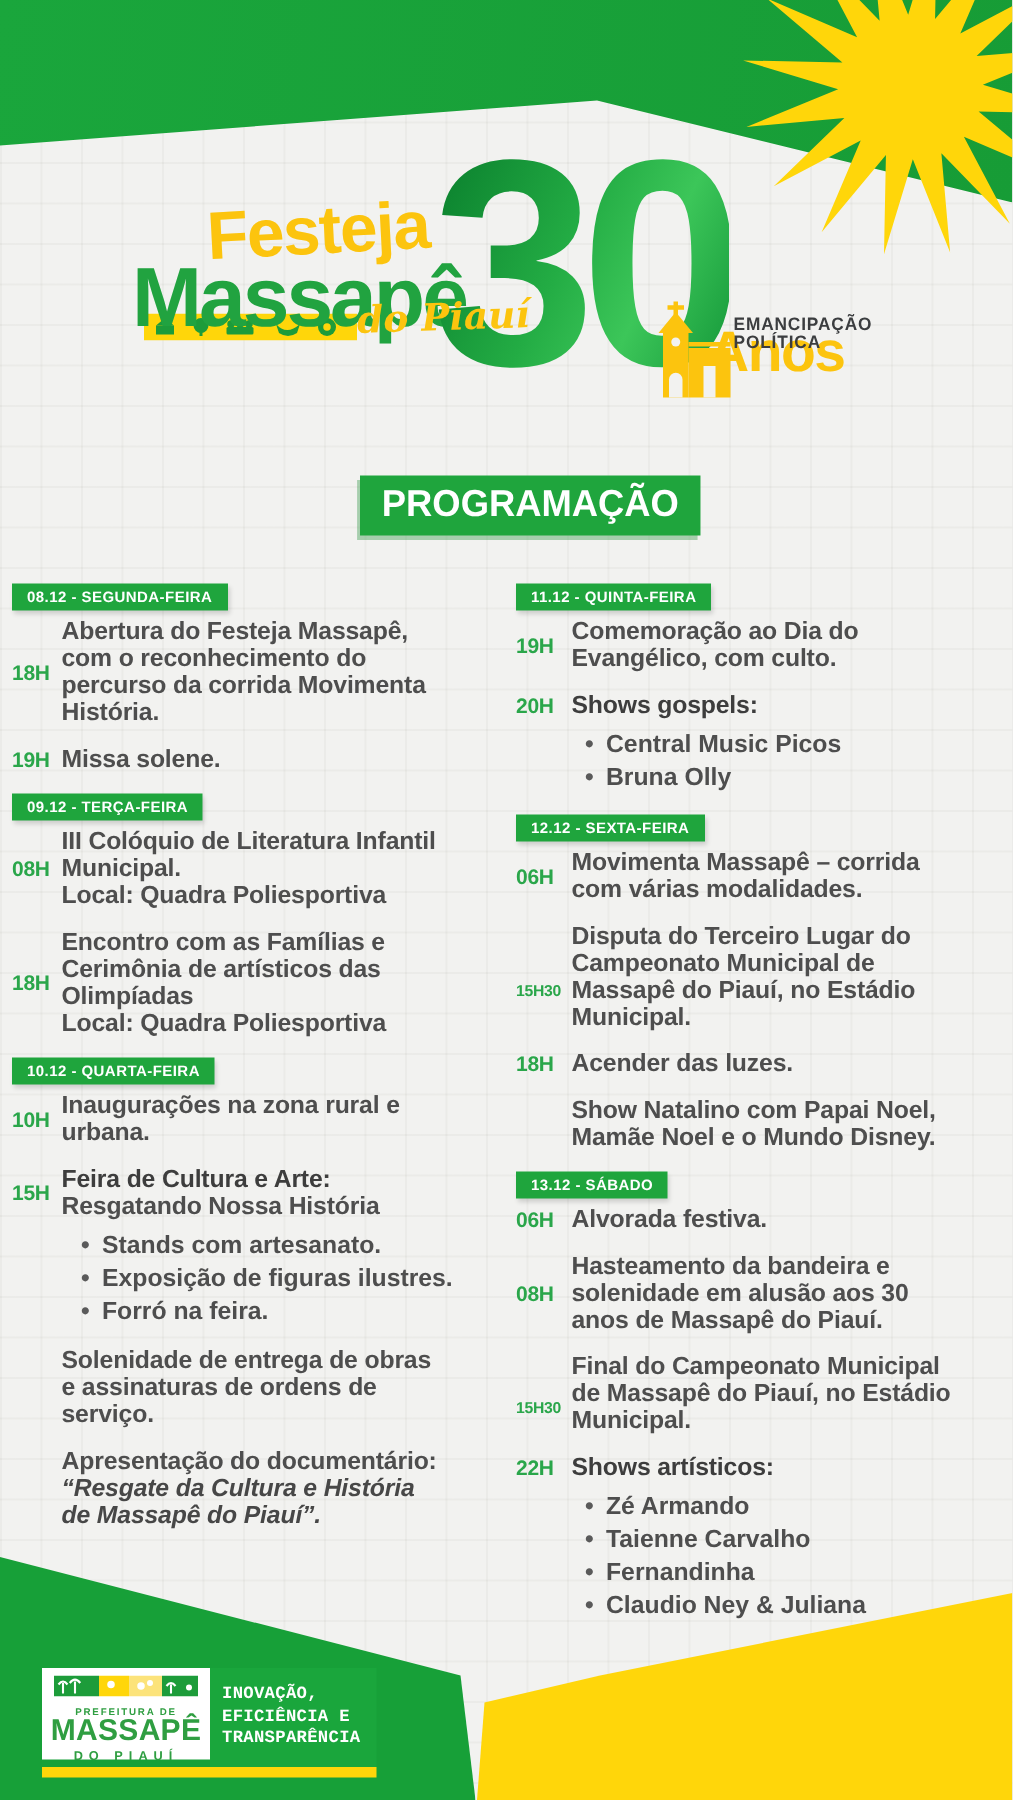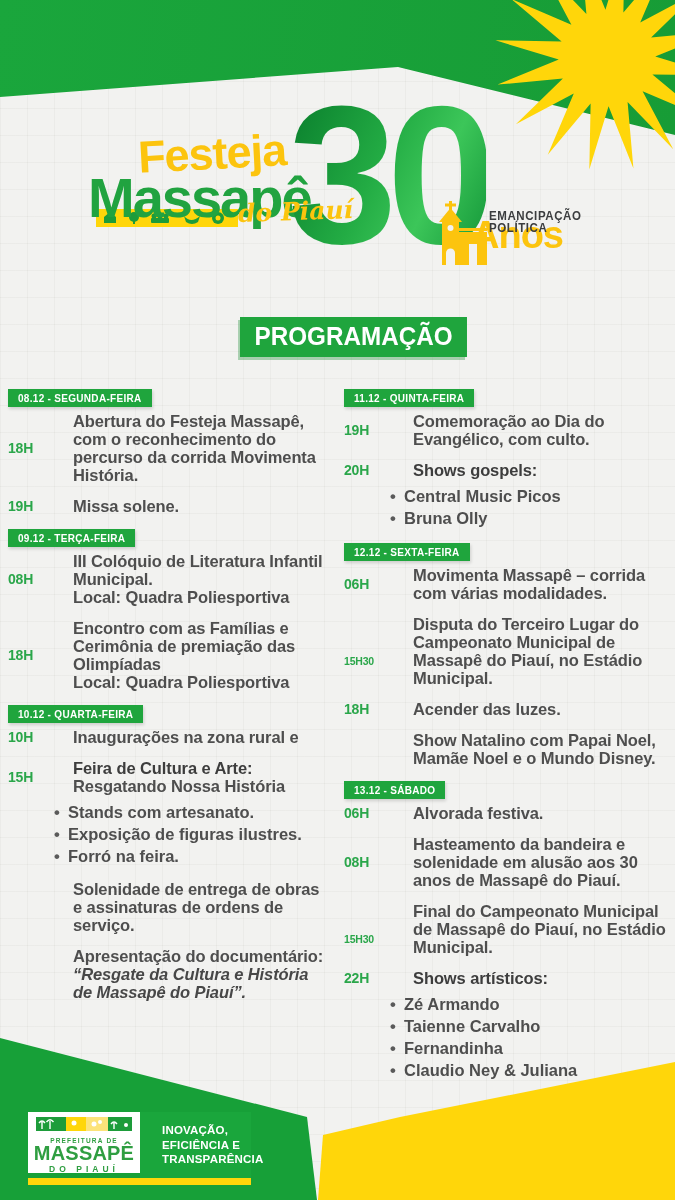--- a/index.html
+++ b/index.html
@@ -58,34 +58,34 @@
     padding:4px 10px 3px;letter-spacing:.3px;margin-bottom:5px;box-shadow:1px 2px 3px rgba(0,0,0,.15);
   }
   .section{margin-bottom:1px;}
   .item{display:flex;align-items:center;margin-bottom:13px;}
   .item-wrap{margin-bottom:13px;}
   .item-wrap .item{margin-bottom:0;}
   .time-slot{flex:0 0 33px;align-self:center;font-weight:800;color:#2aa64a;font-size:14px;letter-spacing:-.2px;}
   .col-right .time-slot{flex:0 0 37px;}
   .time-small{font-size:10.5px;margin-top:20px;}
   .lines{flex:1;}
-  .line{font-size:16.5px;line-height:18px;font-weight:600;color:#4e4e4e;letter-spacing:-.1px;margin-left:32px;}
+  .line{font-size:16.5px;line-height:18px;font-weight:600;color:#4e4e4e;letter-spacing:-.1px;}
   .line.title{font-weight:800;color:#3d3d3d;}
   .line.quote{font-style:italic;font-weight:700;color:#474747;}
   .bullets{margin:6px 0 0 46px;}
   .bullet{display:flex;font-size:16.5px;line-height:22px;font-weight:600;color:#4e4e4e;}
   .bullet .dot{width:14px;color:#5a5a5a;}
   
   .footer-shapes{position:absolute;left:0;top:1020px;width:675px;height:180px;z-index:1;}
   .footer-green{position:absolute;inset:0;background:#17a038;clip-path:polygon(0px 18px,307px 97px,317px 180px,0px 180px);}
   .footer-yellow{position:absolute;inset:0;background:#ffd60a;clip-path:polygon(675px 42px,675px 180px,318px 180px,323px 115px,400px 97px);}
   .footer-logo{position:absolute;left:28px;top:1112px;z-index:4;width:223px;}
   .footer-row{display:flex;}
   .white-box{width:112px;height:61px;background:#ffffff;text-align:center;padding-top:5px;box-sizing:border-box;}
-  .slogan-panel{width:111px;height:66px;background:#1aa63c;box-sizing:border-box;padding:11px 0 0 22px;}
+  .slogan-panel{width:111px;height:66px;background:#1aa63c;box-sizing:border-box;padding:11px 0 0 8px;font-family:Liberation Mono, monospace;}
   .slogan-line{color:#fff;font-size:11.5px;font-weight:800;line-height:14.5px;letter-spacing:.2px;}
   .under-bar{width:223px;height:7px;background:#ffd60a;}
   .pref-de{font-size:6.5px;font-weight:700;color:#2f9e41;letter-spacing:1.2px;margin-top:2px;}
   .f-massape{font-size:20px;font-weight:800;color:#2f9e41;letter-spacing:.2px;line-height:19px;}
   .f-dopiaui{font-size:8.5px;font-weight:700;color:#2f9e41;letter-spacing:4px;margin-top:1px;}
 </style>
 </head>
 <body>
 
 <div class="canvas">
@@ -165,31 +165,32 @@
               <div class="line">III Colóquio de Literatura Infantil</div>
               <div class="line">Municipal.</div>
               <div class="line">Local: Quadra Poliesportiva</div>
             </div>
           </div>
         </div><div class="item-wrap">
           <div class="item">
             <div class="time-slot">18H</div>
             <div class="lines">
               <div class="line">Encontro com as Famílias e</div>
-              <div class="line">Cerimônia de premiação das</div>
+              <div class="line">Cerimônia de artísticos das</div>
               <div class="line">Olimpíadas</div>
               <div class="line">Local: Quadra Poliesportiva</div>
             </div>
           </div>
         </div></div>
       <div class="section"><div class="badge">10.12 - QUARTA-FEIRA</div><div class="item-wrap">
           <div class="item">
             <div class="time-slot">10H</div>
             <div class="lines">
               <div class="line">Inaugurações na zona rural e</div>
+              <div class="line">urbana.</div>
             </div>
           </div>
         </div><div class="item-wrap">
           <div class="item">
             <div class="time-slot">15H</div>
             <div class="lines">
               <div class="line title">Feira de Cultura e Arte:</div>
               <div class="line">Resgatando Nossa História</div>
             </div>
           </div>

